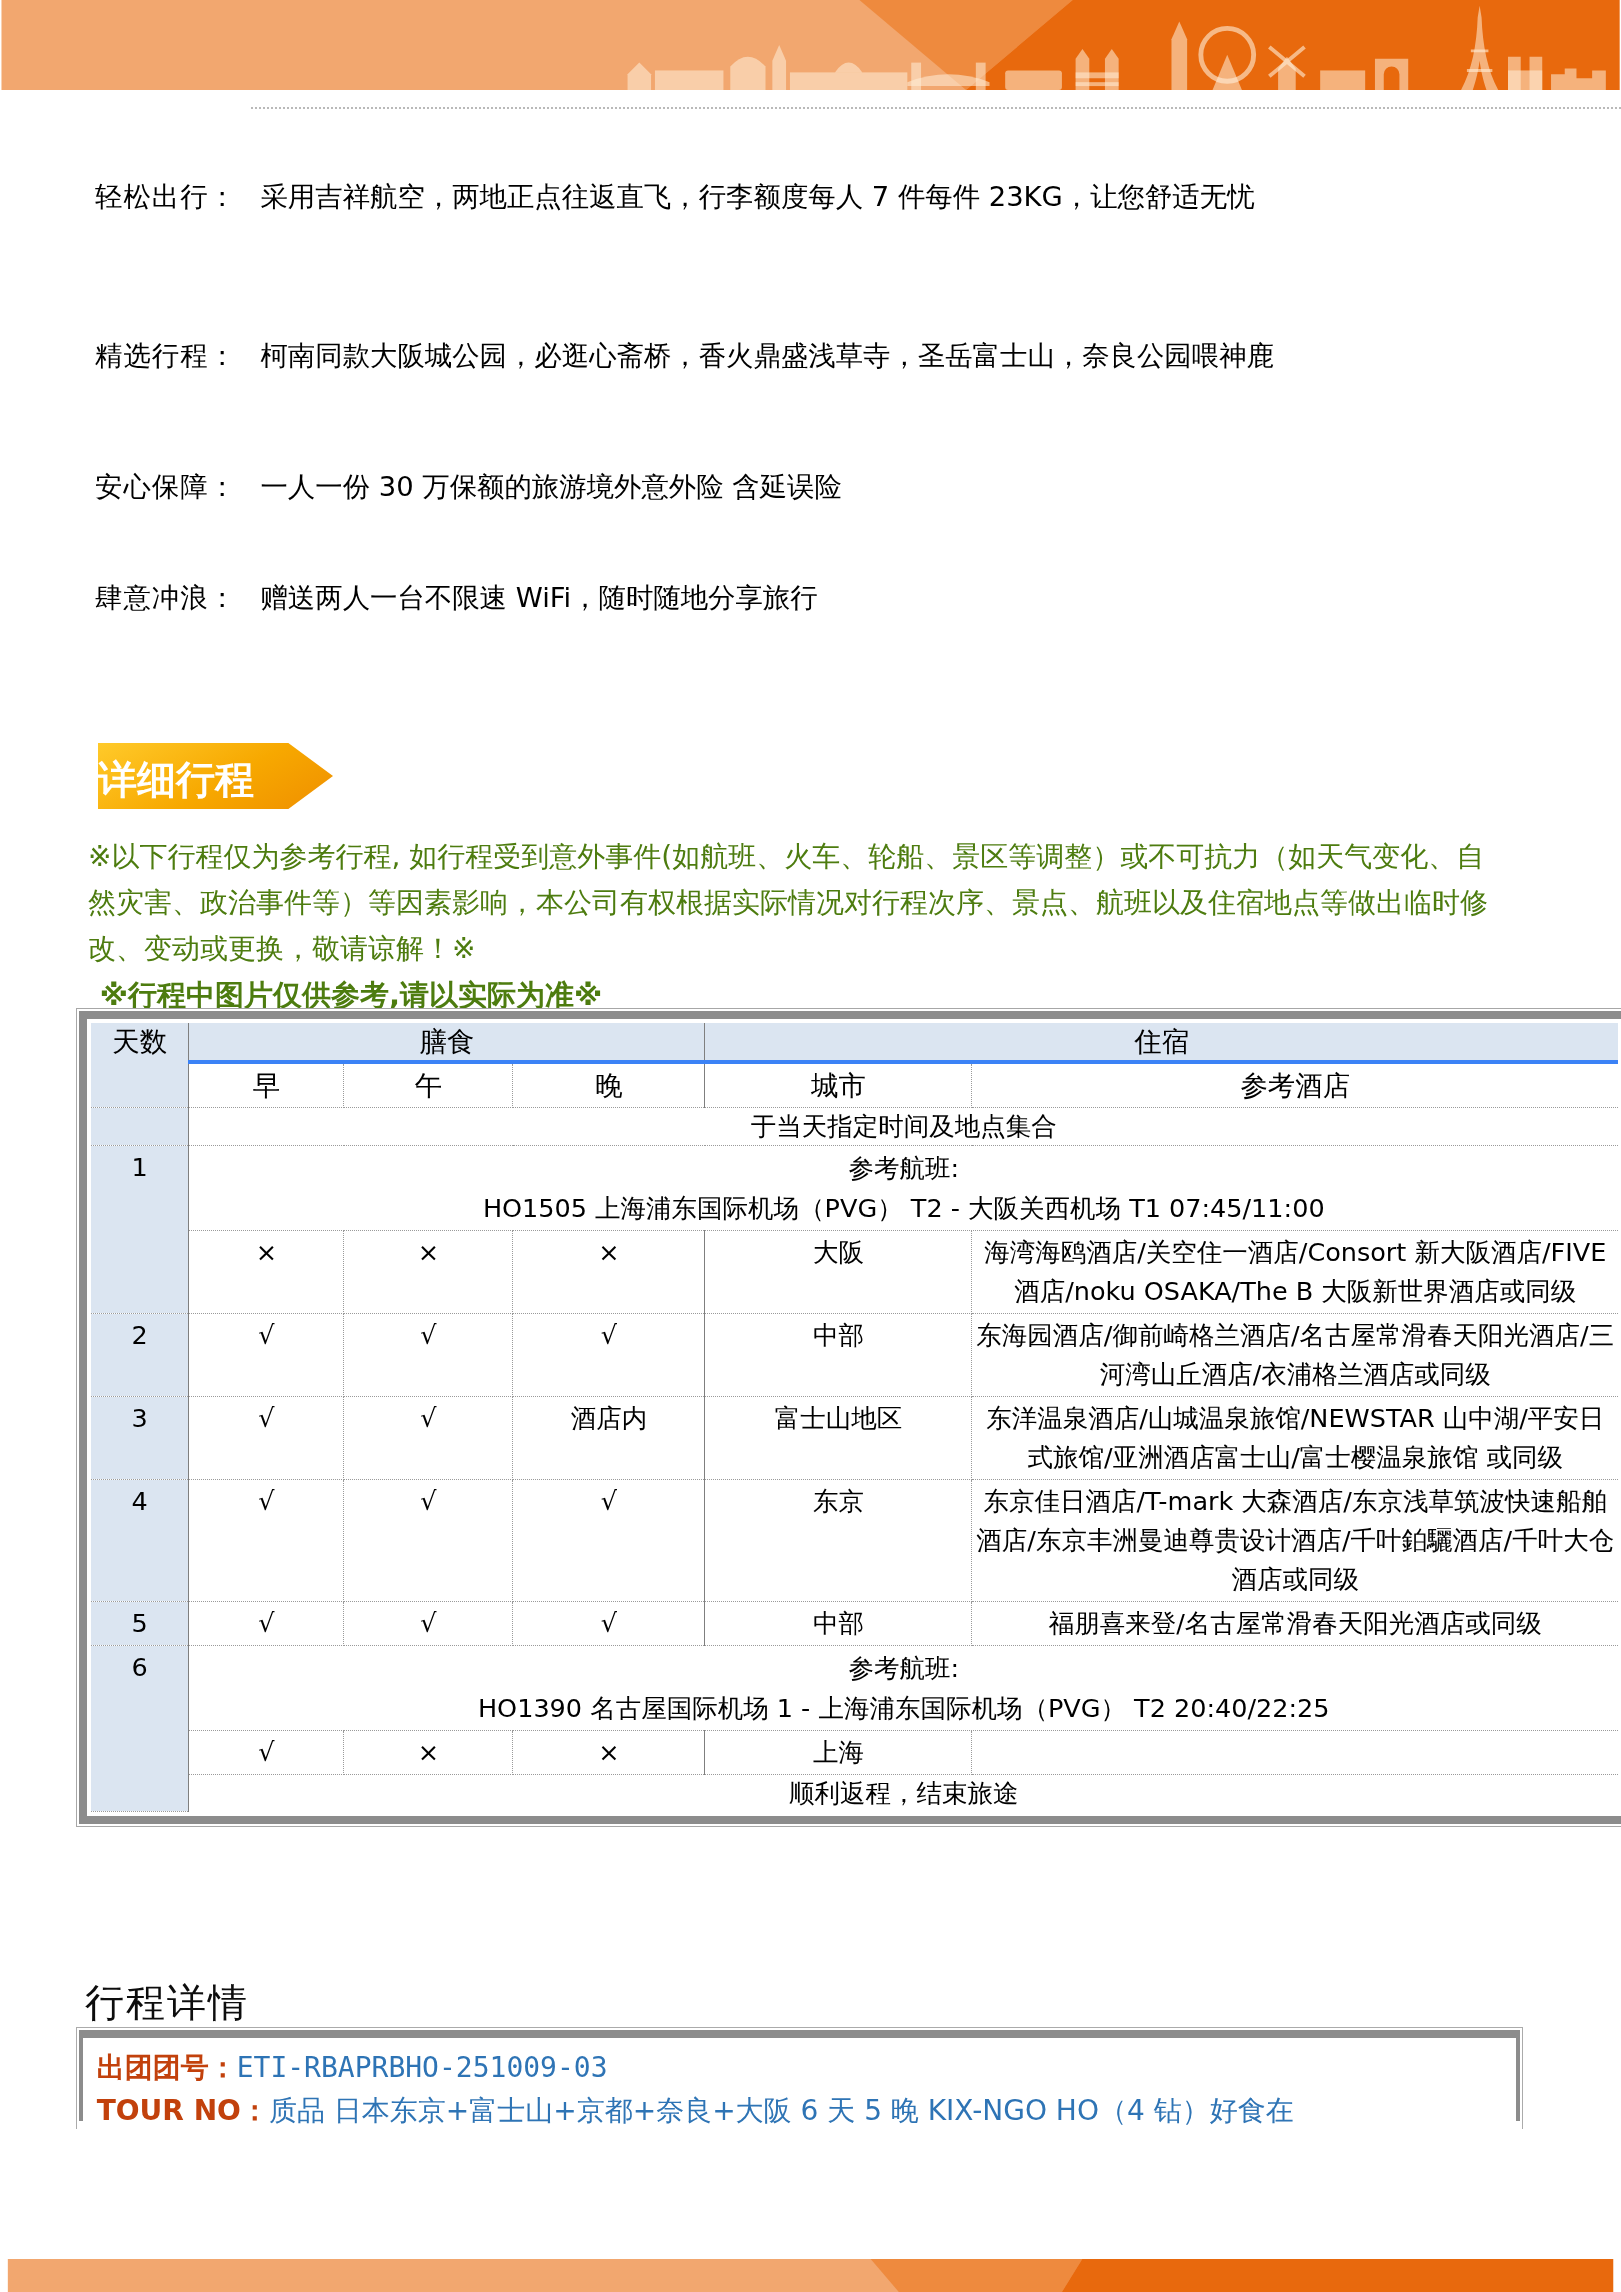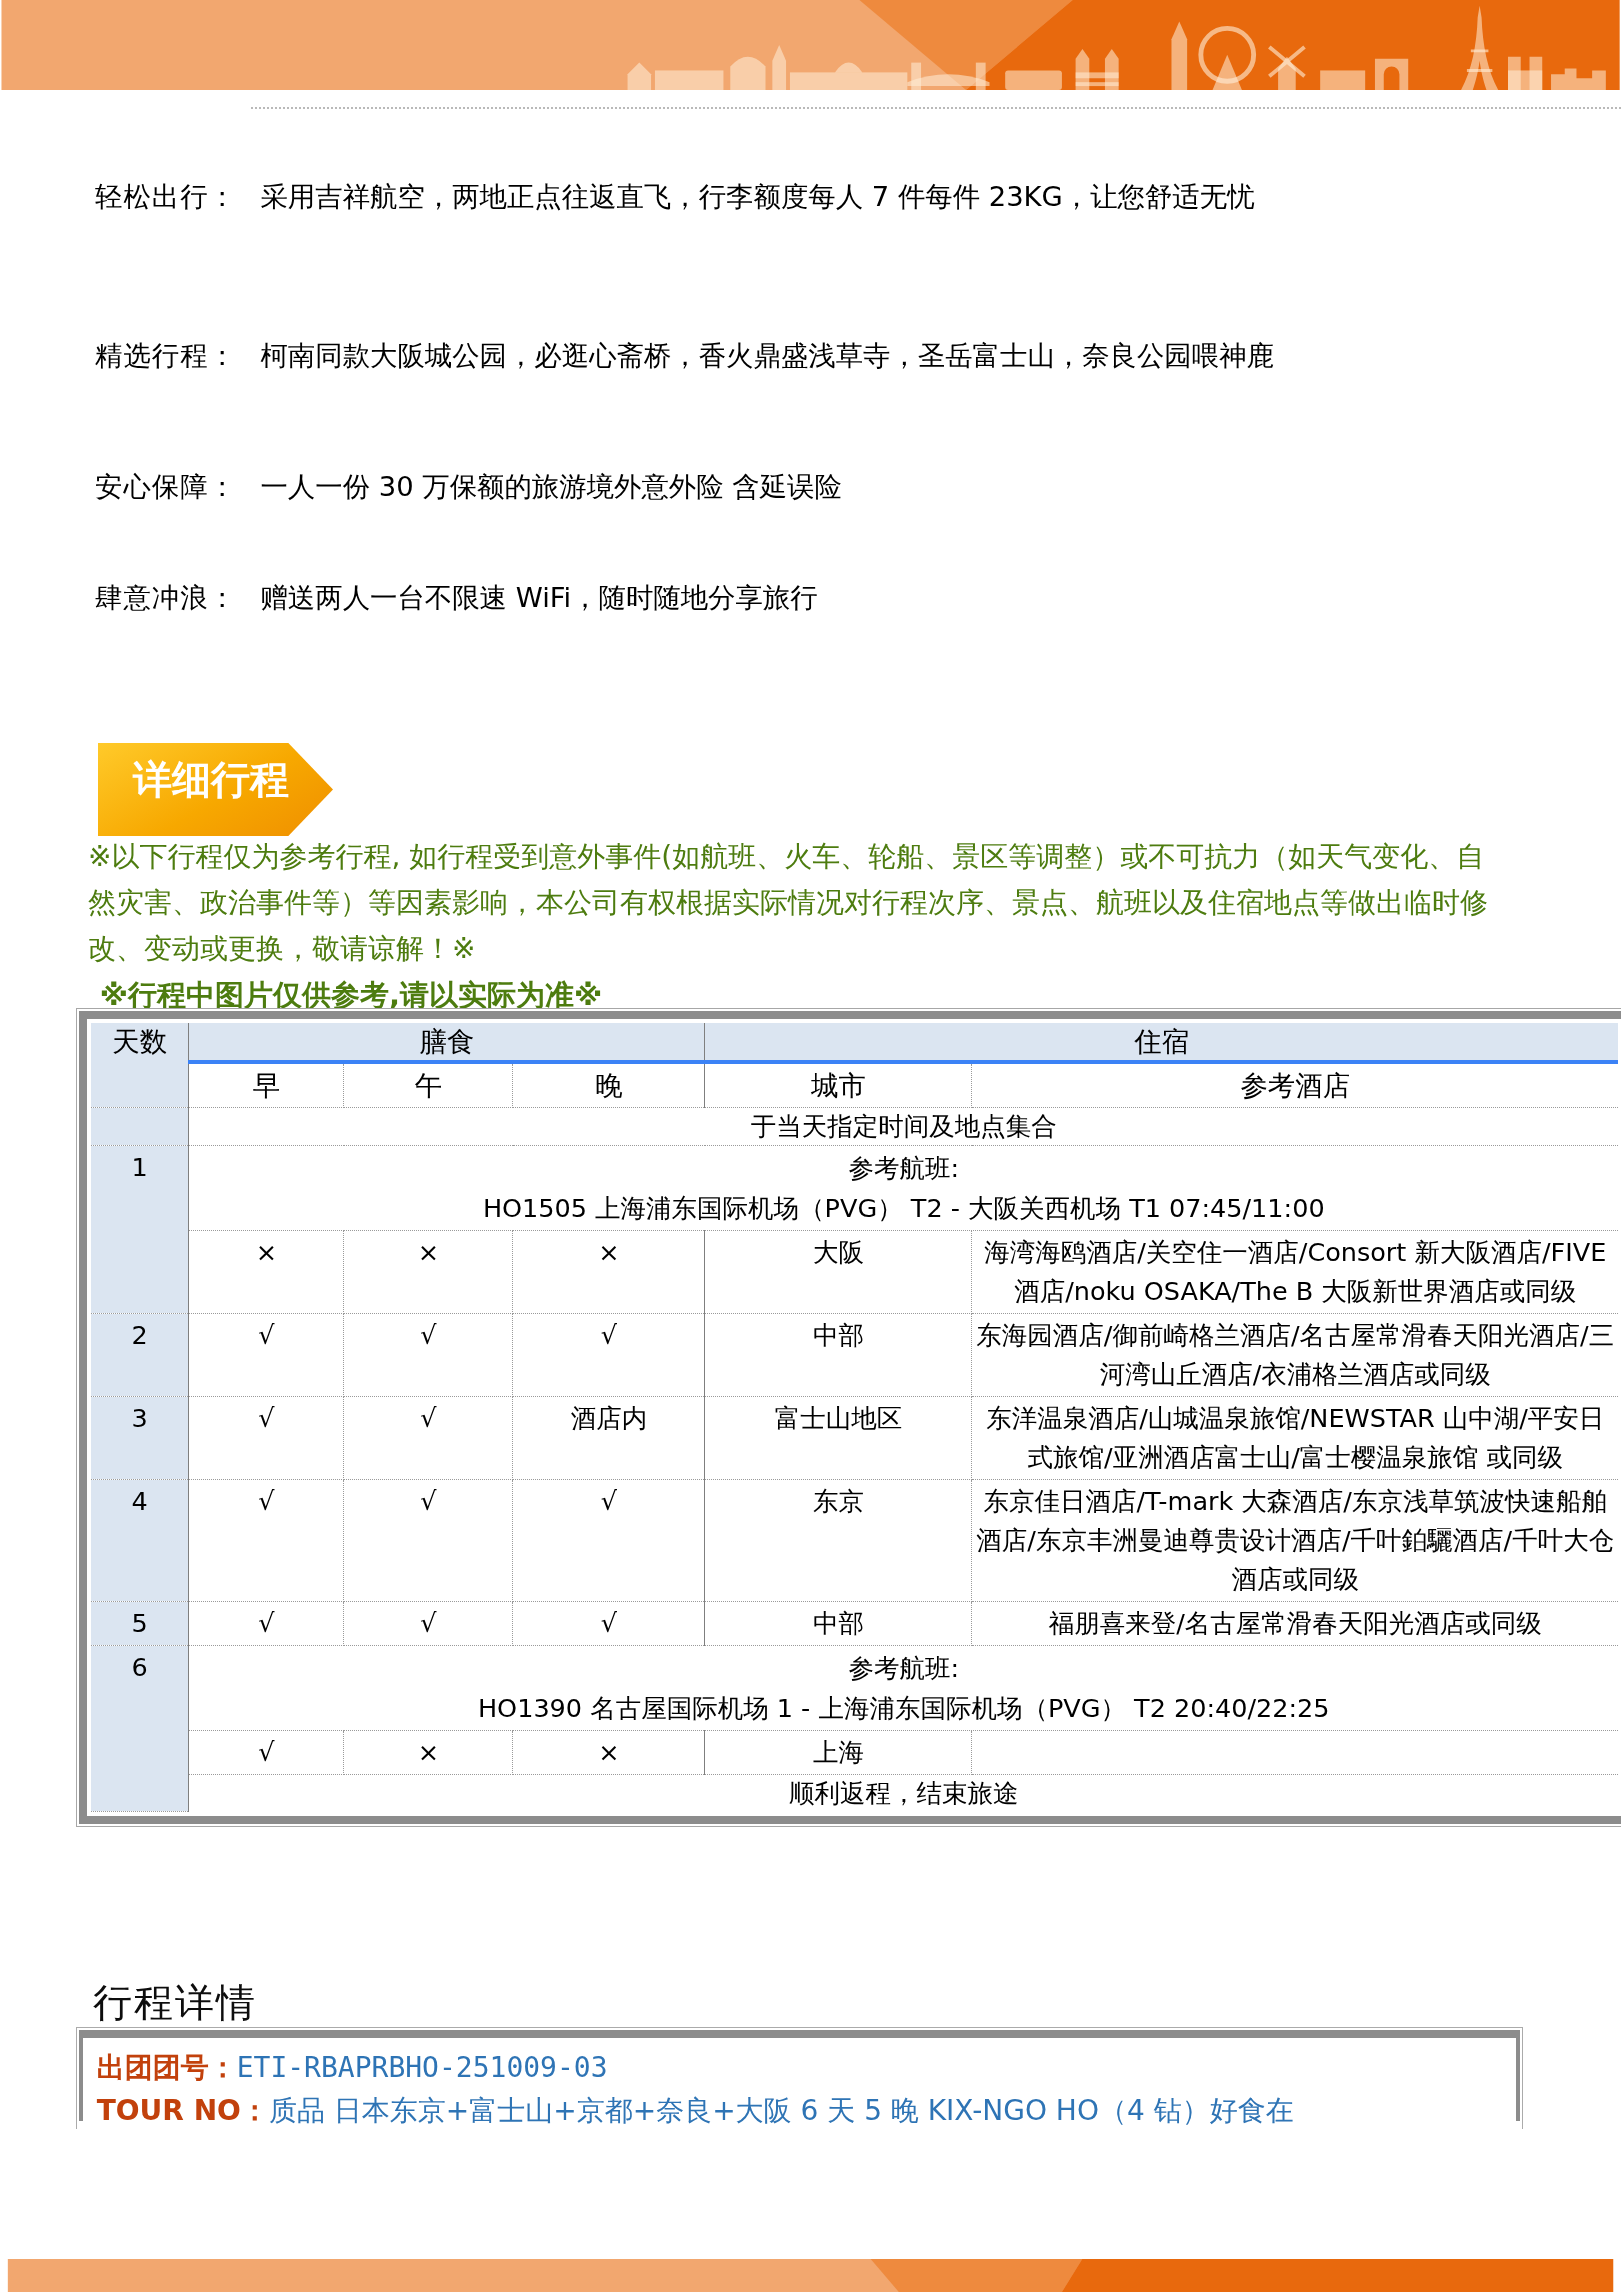--- a/index.html
+++ b/index.html
@@ -10,24 +10,24 @@
   .banner{position:absolute;left:0;top:0;width:1621px;height:90px;}
   .divider{position:absolute;left:251px;top:107px;width:1370px;border-top:2px dotted #b9b9b9;}
   .footer{position:absolute;left:0;top:2259px;width:1621px;height:33px;}
 
   
   .feature{position:absolute;left:95px;font-size:27.4px;color:#000;white-space:nowrap;}
   .feature .flabel{letter-spacing:1px;}
   .feature .ftext{margin-left:23.5px;}
 
   
-  .ribbon{position:absolute;left:98px;top:743px;width:235px;height:93px;
+  .ribbon{position:absolute;left:98px;top:743px;width:235px;height:66px;
     background:linear-gradient(150deg,#ffca2a 0%,#f7a800 55%,#ef8f00 100%);
     clip-path:polygon(0 0,81% 0,100% 50%,81% 100%,0 100%);
-    color:#fff;font-size:39px;font-weight:bold;line-height:73px;padding-left:35px;box-sizing:border-box;}
+    color:#fff;font-size:39px;font-weight:bold;line-height:73px;box-sizing:border-box;}
 
   
   .disclaimer{position:absolute;left:88px;top:834px;color:#4d7c0f;font-size:28px;}
   .disclaimer .dline{line-height:46px;white-space:nowrap;}
   .disclaimer .dnote{line-height:46px;font-weight:bold;font-size:29px;padding-left:11.8px;white-space:nowrap;}
 
   
   .tbl-frame{position:absolute;left:76px;top:1008px;width:1557px;border:1px solid #a7a7a7;background:#fff;padding:2px;box-sizing:border-box;}
   .tbl-inner{border:8.8px solid #8c8c8c;padding:3.9px;background:#fff;}
   table.itin{border-collapse:collapse;width:100%;table-layout:fixed;color:#000;}
@@ -41,21 +41,21 @@
   tr.hdr-blue td{background:#dbe5f1;border-bottom:4px solid #3b82f6;font-size:27.4px;height:35px;line-height:33px;}
   tr.hdr-blue td.day{border-bottom:1px dotted #9a9a9a;}
   tr.hdr-white td{height:43px;font-size:27.4px;line-height:39px;background:#fff;}
   td.hotel{text-align:left;padding-left:9.8px;}
   td.sym{font-size:27.4px;}
   tr.short td{height:35px;line-height:33px;}
   tr.flightrow td{height:82px;}
   .fl1,.fl2{line-height:40px;}
 
   
-  .detail-heading{position:absolute;left:93px;top:1976px;font-size:39px;color:#0d0d0d;letter-spacing:2px;}
+  .detail-heading{position:absolute;left:85px;top:1976px;font-size:39px;color:#0d0d0d;letter-spacing:2px;}
   .tour-box-outer{position:absolute;left:76px;top:2027px;width:1447px;border:1px solid #ababab;border-bottom:none;padding:2px 2px 0 2px;box-sizing:border-box;height:102px;}
   .tour-box{border-top:8.8px solid #8c8c8c;border-left:4.9px solid #8c8c8c;border-right:4.9px solid #8c8c8c;height:91px;padding:7.8px 13.7px 0 13.7px;box-sizing:border-box;background:#fff;}
   .tour-line{font-size:28px;line-height:43px;white-space:nowrap;}
   .tour-label{color:#c2410c;font-weight:bold;}
   .tour-value{color:#2e74b5;font-family:"DejaVu Sans Mono","Liberation Mono",monospace;margin-top:48px;}
   .tour-value-cn{color:#2e74b5;}
 </style>
 </head>
 <body>
 

